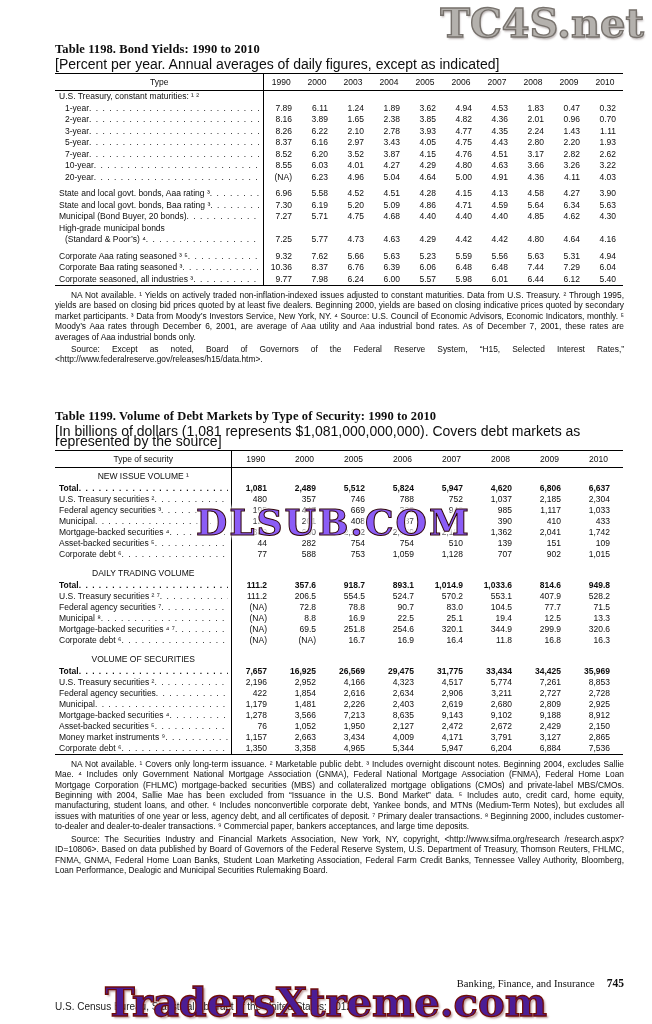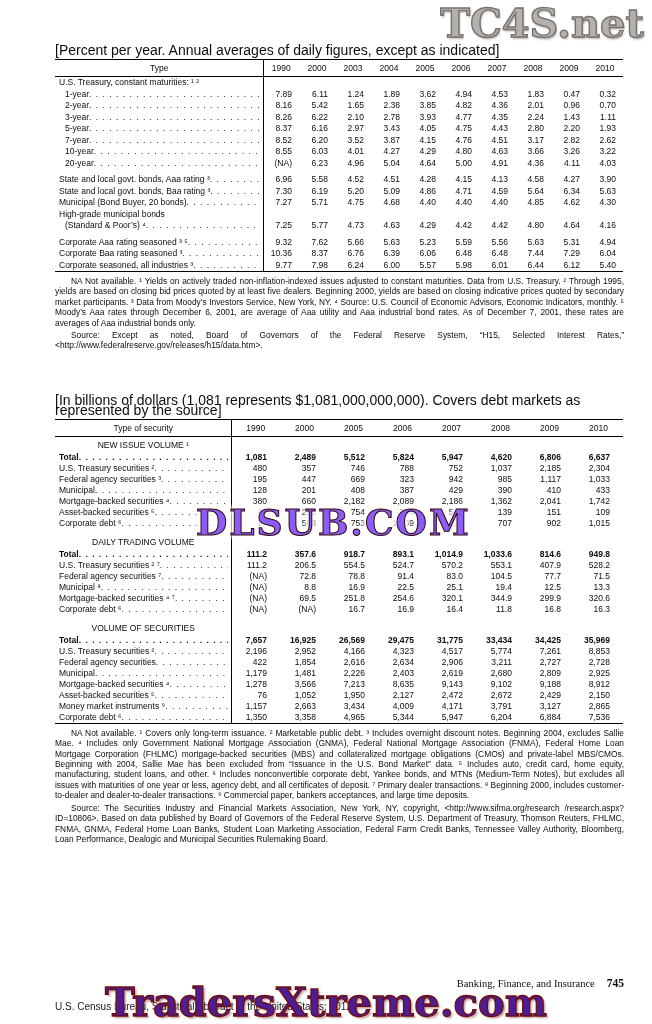--- a/index.html
+++ b/index.html
@@ -79,20 +79,21 @@
     font-size:10px;color:#222;
   }
 </style>
 </head>
 <body>
 
 <div class="page">
 
   <div class="content">
 
+    <div class="tbl-title">Table 1198. Bond Yields: 1990 to 2010</div>
     <div class="tbl-note">[Percent per year. Annual averages of daily figures, except as indicated]</div>
     <table id="tbl1198" class="datatable">
         <colgroup>
           <col style="width: 208px;">
           <col style="width: 36px;">
           <col style="width: 36px;">
           <col style="width: 36px;">
           <col style="width: 36px;">
           <col style="width: 36px;">
           <col style="width: 36px;">
@@ -144,21 +145,21 @@
             <td class="val">0.32</td>
           </tr>
           <tr>
             <td class="stub">
               <div class="stub-inner">
                 <span class="lab" style="padding-left: 6px;">2-year</span>
                 <span class="dots"> . . . . . . . . . . . . . . . . . . . . . . . . . . . . . . . . . . . . . . . . . . . . . . . . . . . . . . . . . . . . . . . . . . . . . . . . . . . . . . . . . . . . . . . . . .</span>
               </div>
             </td>
             <td class="val">8.16</td>
-            <td class="val">5.42</td>
+            <td class="val">3.89</td>
             <td class="val">1.65</td>
             <td class="val">2.38</td>
             <td class="val">3.85</td>
             <td class="val">4.82</td>
             <td class="val">4.36</td>
             <td class="val">2.01</td>
             <td class="val">0.96</td>
             <td class="val">0.70</td>
           </tr>
           <tr>
@@ -392,20 +393,21 @@
             <td class="val">6.44</td>
             <td class="val">6.12</td>
             <td class="val">5.40</td>
           </tr>
         </tbody>
       </table>
     <p class="fn">NA Not available. ¹ Yields on actively traded non-inflation-indexed issues adjusted to constant maturities. Data from U.S. Treasury. ² Through 1995, yields are based on closing bid prices quoted by at least five dealers. Beginning 2000, yields are based on closing indicative prices quoted by secondary market participants. ³ Data from Moody’s Investors Service, New York, NY. ⁴ Source: U.S. Council of Economic Advisors, Economic Indicators, monthly. ⁵ Moody’s Aaa rates through December 6, 2001, are average of Aaa utility and Aaa industrial bond rates. As of December 7, 2001, these rates are averages of Aaa industrial bonds only.</p>
     <p class="fn src">Source: Except as noted, Board of Governors of the Federal Reserve System, “H15, Selected Interest Rates,” &lt;http://www.federalreserve.gov/releases/h15/data.htm&gt;.</p>
 
     <div class="block2">
+      <div class="tbl-title">Table 1199. Volume of Debt Markets by Type of Security: 1990 to 2010</div>
       <div class="tbl-note">[In billions of dollars (1,081 represents $1,081,000,000,000). Covers debt markets as represented by the source]</div>
       <table id="tbl1199" class="datatable">
           <colgroup>
             <col style="width: 176px;">
             <col style="width: 49px;">
             <col style="width: 49px;">
             <col style="width: 49px;">
             <col style="width: 49px;">
             <col style="width: 49px;">
             <col style="width: 49px;">
@@ -593,21 +595,21 @@
             <tr>
               <td class="stub">
                 <div class="stub-inner">
                   <span class="lab">Federal agency securities ⁷</span>
                   <span class="dots"> . . . . . . . . . . . . . . . . . . . . . . . . . . . . . . . . . . . . . . . . . . . . . . . . . . . . . . . . . . . . . . . . . . . . . . . . . . . . . . . . . . . . . . . . . .</span>
                 </div>
               </td>
               <td class="val">(NA)</td>
               <td class="val">72.8</td>
               <td class="val">78.8</td>
-              <td class="val">91.4</td>
+              <td class="val">90.7</td>
               <td class="val">83.0</td>
               <td class="val">104.5</td>
               <td class="val">77.7</td>
               <td class="val">71.5</td>
             </tr>
             <tr>
               <td class="stub">
                 <div class="stub-inner">
                   <span class="lab">Municipal ⁸</span>
                   <span class="dots"> . . . . . . . . . . . . . . . . . . . . . . . . . . . . . . . . . . . . . . . . . . . . . . . . . . . . . . . . . . . . . . . . . . . . . . . . . . . . . . . . . . . . . . . . . .</span>

